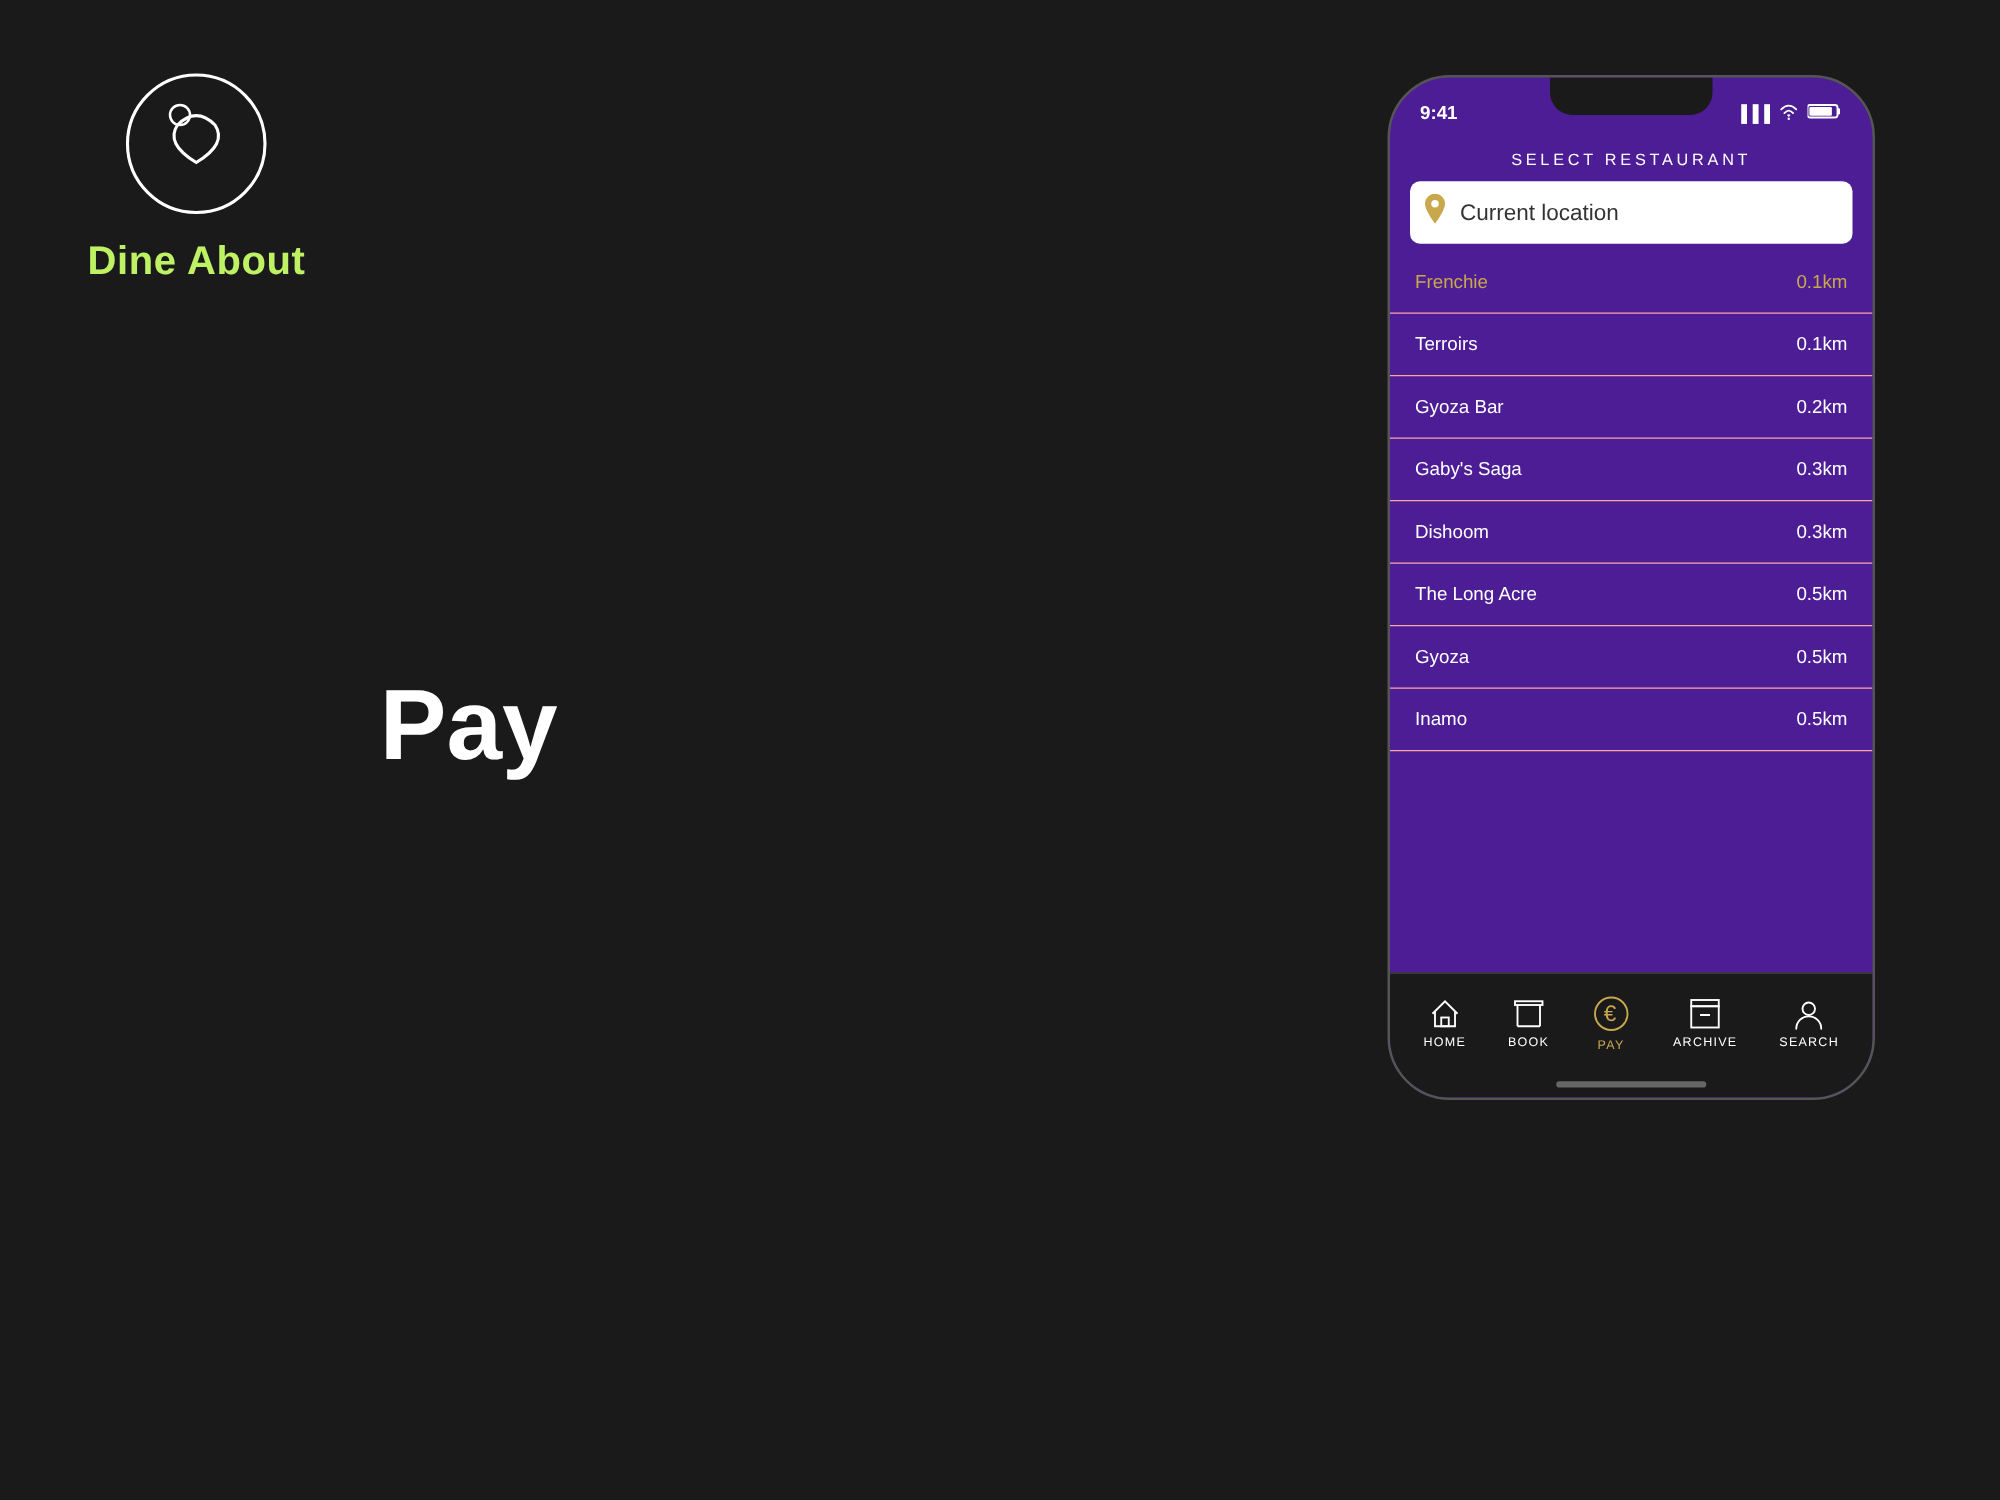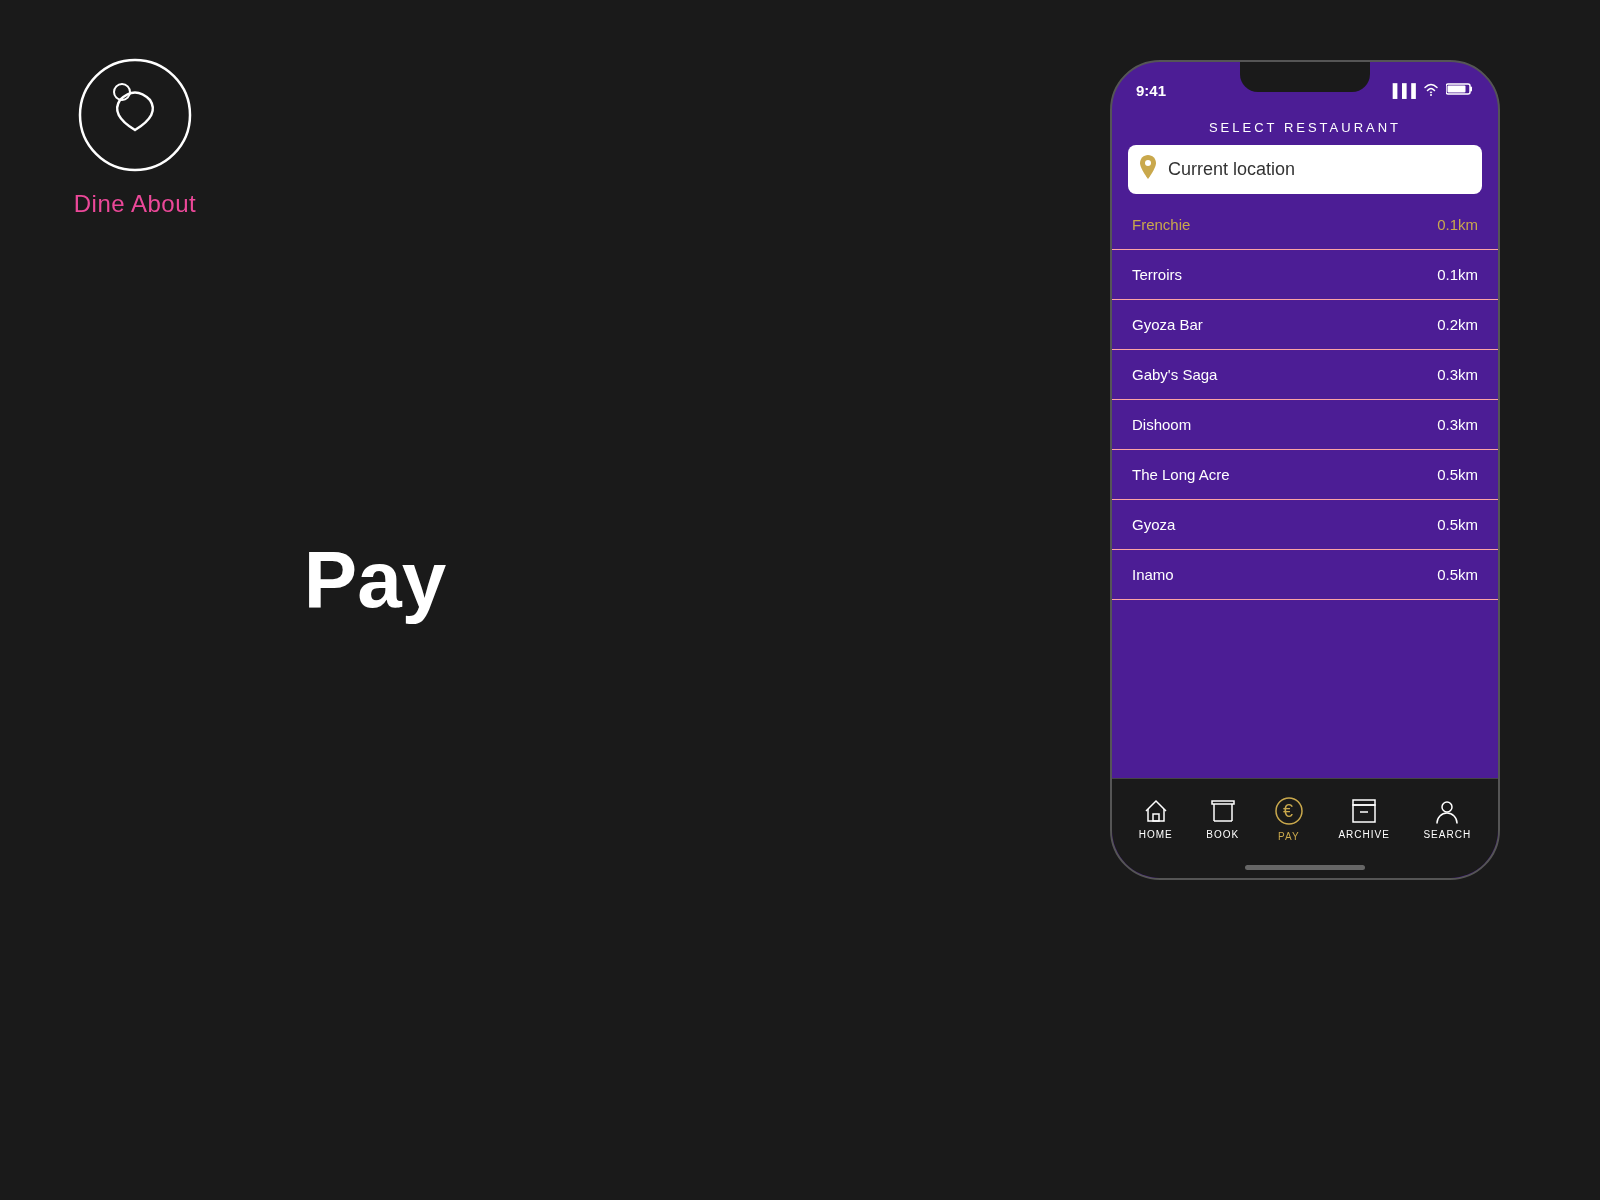--- a/index.html
+++ b/index.html
@@ -22,23 +22,23 @@
       flex-direction: column;
       align-items: center;
     }
 
     .logo-circle {
       width: 130px;
       height: 130px;
     }
 
     .logo-text {
-      color: #ec4899;
-      font-size: 24px;
-      font-weight: 400;
+      color: #bef264;
+      font-size: 32px;
+      font-weight: 700;
       margin-top: 10px;
       letter-spacing: 0.5px;
     }
 
     
     .left-content {
       position: absolute;
       top: 50%;
       left: 0;
       width: 750px;

